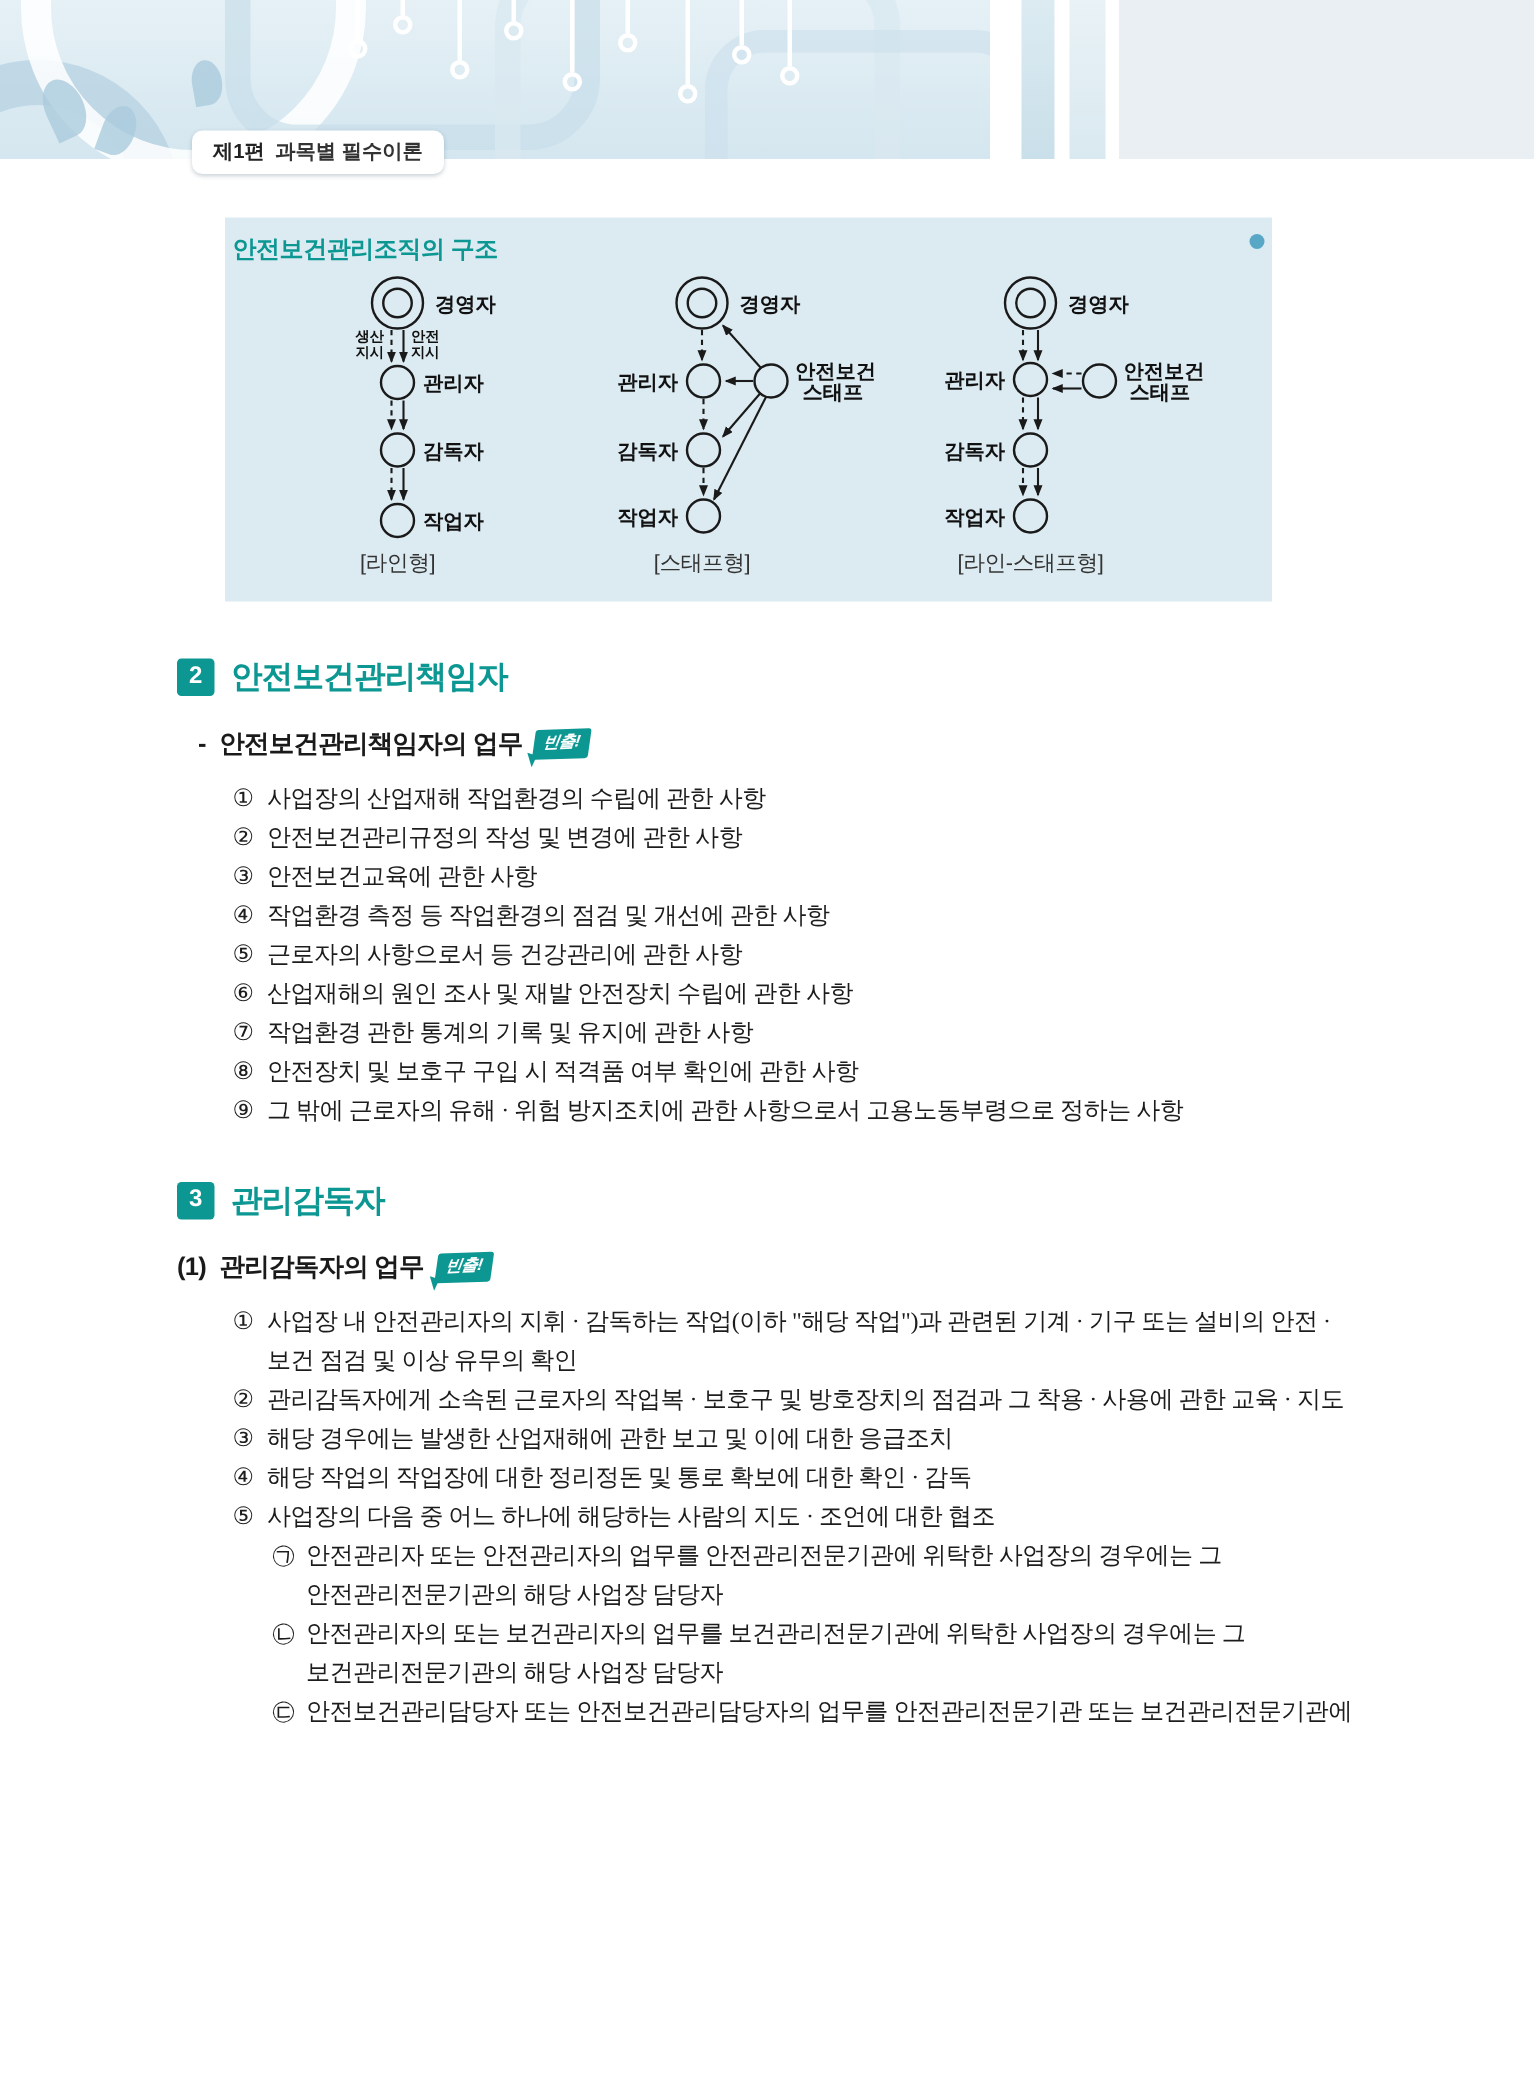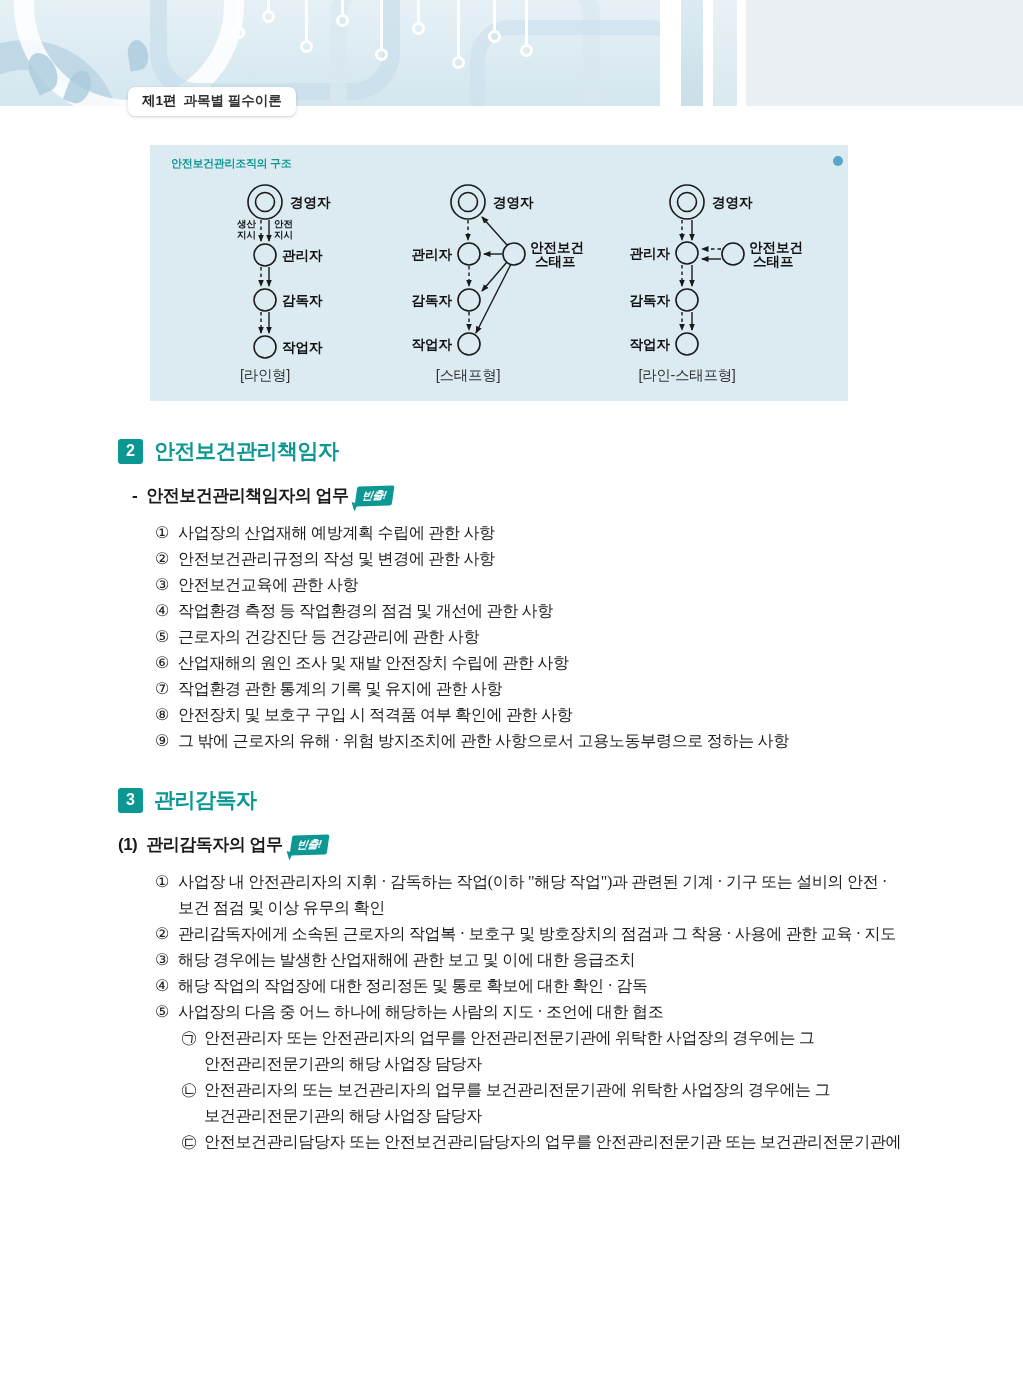--- a/index.html
+++ b/index.html
@@ -31,23 +31,23 @@
 
   .part-tag{position:absolute;left:128px;top:87px;background:#ffffff;border-radius:7px;
     padding:5px 14px 6px 14px;box-shadow:0 1px 3px rgba(40,70,90,.25);
     font-family:"Liberation Sans","DejaVu Sans",sans-serif;font-size:13.5px;color:#222;white-space:nowrap;}
   .part-tag .plabel{font-weight:bold;margin-right:7px;}
   .part-tag .ptitle{font-weight:bold;color:#333;}
 
   
   .figure-box{position:absolute;left:150px;top:145px;width:698px;height:256px;
     background:var(--figure-bg);}
-  .figure-title{position:absolute;left:21px;top:11px;
+  .figure-title{position:absolute;left:5px;top:11px;
     font-family:"Liberation Sans","DejaVu Sans",sans-serif;
-    font-size:11px;font-weight:bold;color:var(--accent);letter-spacing:-0.3px;}
+    font-size:16px;font-weight:bold;color:var(--accent);letter-spacing:-0.3px;}
   .figure-box svg{position:absolute;left:0;top:0;}
   svg text{font-family:"Liberation Sans","DejaVu Sans",sans-serif;font-weight:bold;fill:#111;font-size:13.5px;}
   svg text.sm{font-size:9.5px;}
   svg text.cap{font-weight:normal;fill:#333;font-size:14.5px;letter-spacing:-0.3px;}
   svg circle.node{fill:#dcebf2;stroke:#1a1a1a;stroke-width:1.6;}
   svg line{stroke:#1a1a1a;stroke-width:1.4;}
   svg line.dash{stroke-dasharray:3.5,3;}
 
   
   .section{position:absolute;left:118px;width:800px;}
@@ -231,37 +231,37 @@
       <span class="sec-title">안전보건관리책임자</span>
     </div>
     <div class="subhead">
       <span class="pfx">-</span>
       <span>안전보건관리책임자의 업무</span>
       <span class="badge">빈출!</span>
     </div>
     <div class="items">
       <div class="item">
           <span class="marker">①</span>
-          <span class="itext">사업장의 산업재해 예방계획 수립에 관한 사항</span>
+          <span class="itext">사업장의 산업재해 작업환경의 수립에 관한 사항</span>
         </div>
       <div class="item">
           <span class="marker">②</span>
           <span class="itext">안전보건관리규정의 작성 및 변경에 관한 사항</span>
         </div>
       <div class="item">
           <span class="marker">③</span>
           <span class="itext">안전보건교육에 관한 사항</span>
         </div>
       <div class="item">
           <span class="marker">④</span>
           <span class="itext">작업환경 측정 등 작업환경의 점검 및 개선에 관한 사항</span>
         </div>
       <div class="item">
           <span class="marker">⑤</span>
-          <span class="itext">근로자의 건강진단 등 건강관리에 관한 사항</span>
+          <span class="itext">근로자의 사항으로서 등 건강관리에 관한 사항</span>
         </div>
       <div class="item">
           <span class="marker">⑥</span>
           <span class="itext">산업재해의 원인 조사 및 재발 안전장치 수립에 관한 사항</span>
         </div>
       <div class="item">
           <span class="marker">⑦</span>
           <span class="itext">작업환경 관한 통계의 기록 및 유지에 관한 사항</span>
         </div>
       <div class="item">

